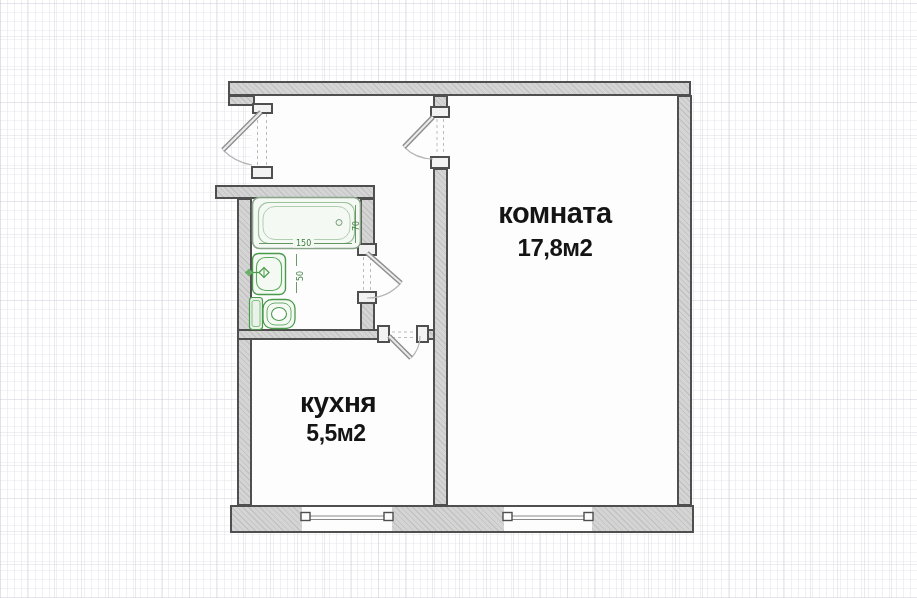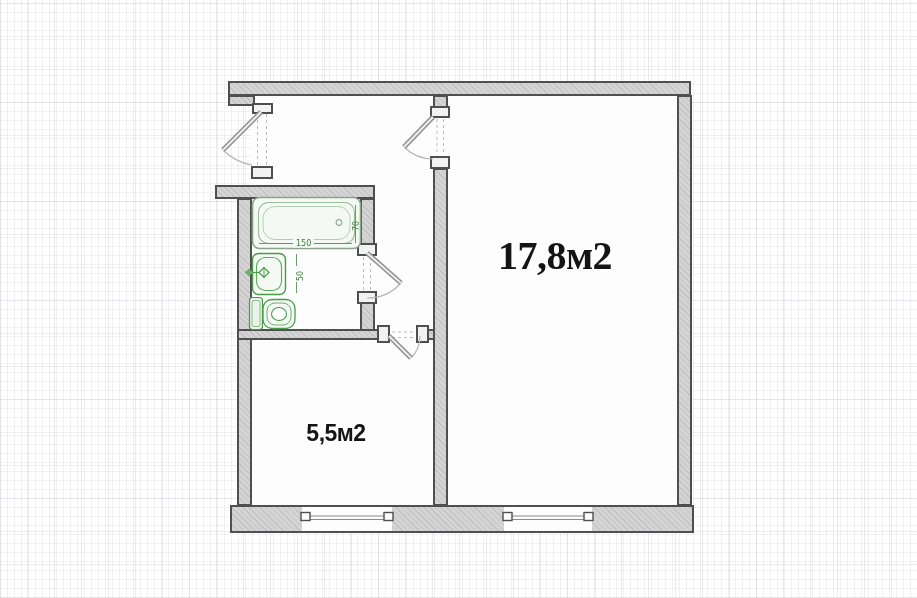--- a/index.html
+++ b/index.html
@@ -144,18 +144,20 @@
       <rect x="384" y="512.5" width="9" height="8" fill="#fdfdfd" stroke="#4f4f4f" stroke-width="1.4"></rect>
     </g>
     <g>
       <line x1="512" y1="516" x2="585" y2="516" stroke="#8a8a8a" stroke-width="1"></line>
       <line x1="512" y1="519.5" x2="585" y2="519.5" stroke="#8a8a8a" stroke-width="1"></line>
       <rect x="503" y="512.5" width="9" height="8" fill="#fdfdfd" stroke="#4f4f4f" stroke-width="1.4"></rect>
       <rect x="584" y="512.5" width="9" height="8" fill="#fdfdfd" stroke="#4f4f4f" stroke-width="1.4"></rect>
     </g>
   </svg>
 
-  <div class="lbl" style="left:455px;top:236px;width:200px;font-size:40px;font-family:Liberation Serif, serif;">17,8м2</div>
+  <div class="lbl" style="left:455px;top:199px;width:200px;font-size:29px;">комната</div>
+  <div class="lbl" style="left:455px;top:236px;width:200px;font-size:24px;">17,8м2</div>
 
+  <div class="lbl" style="left:238px;top:389px;width:200px;font-size:28px;">кухня</div>
   <div class="lbl" style="left:236px;top:422px;width:200px;font-size:23px;">5,5м2</div>
 
 
 </div>
 
 </body></html>

